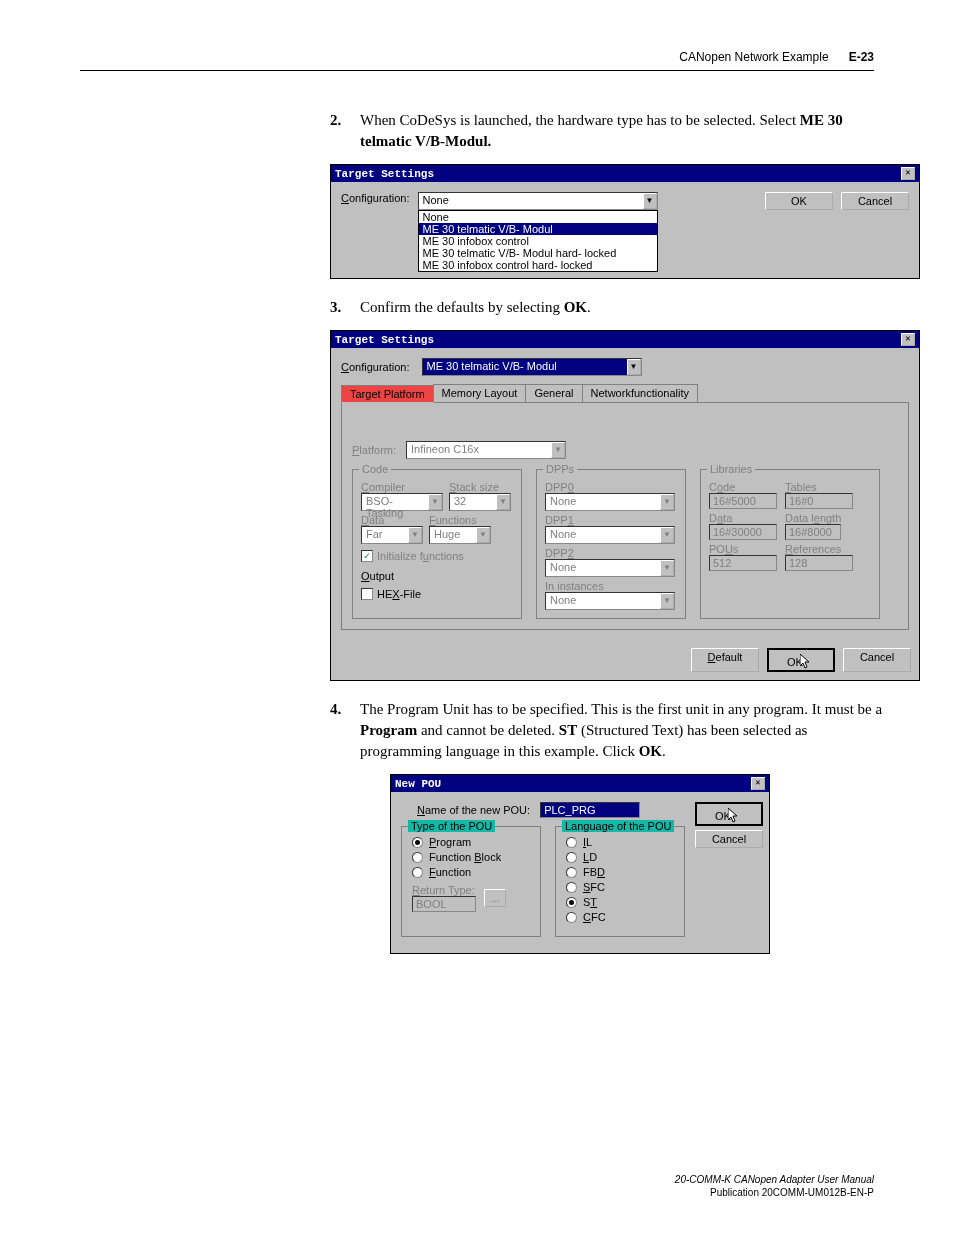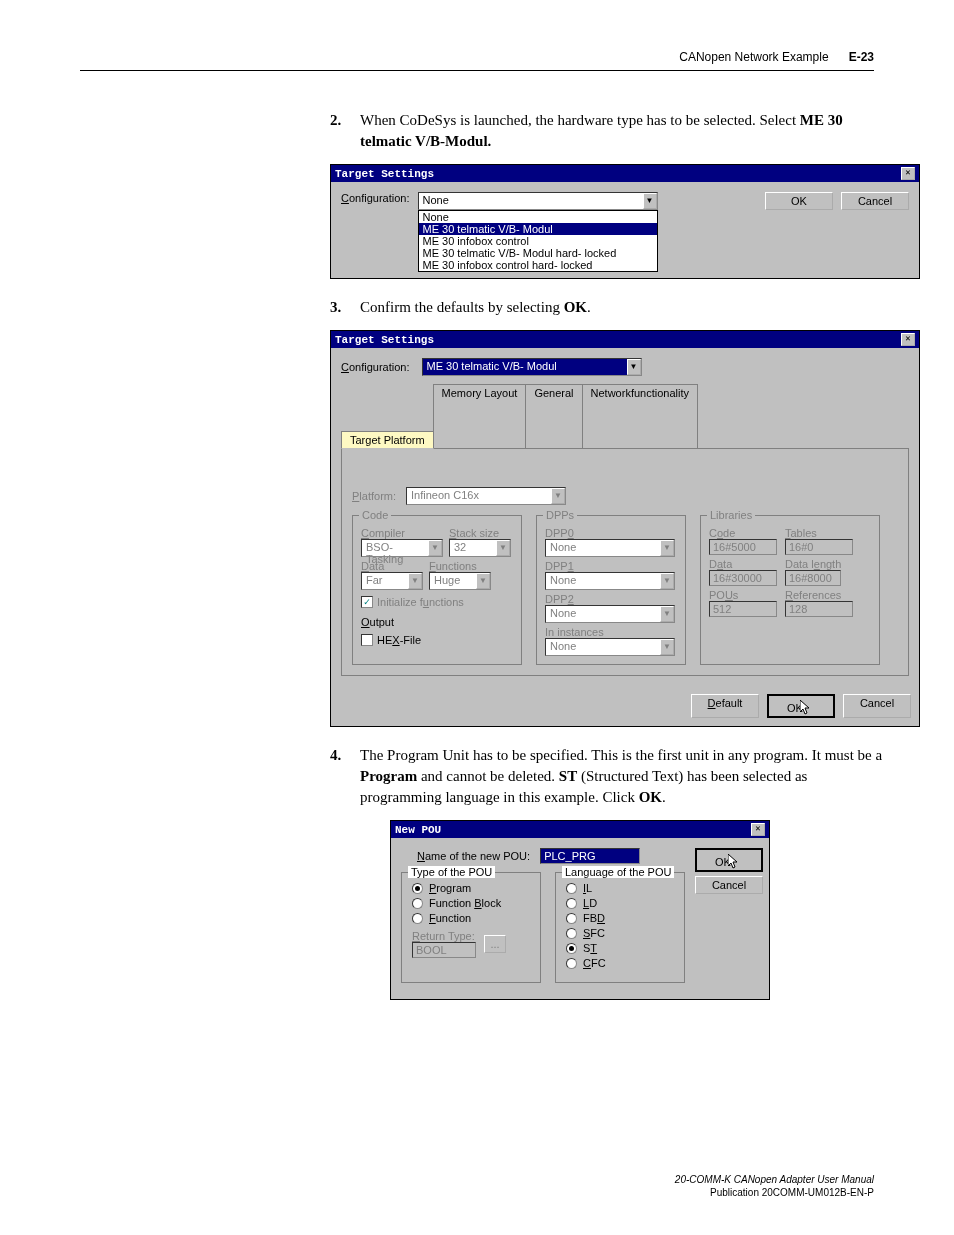--- a/index.html
+++ b/index.html
@@ -135,21 +135,21 @@
   .dlg2 .row1 { display: flex; align-items: center; gap: 12px; margin-bottom: 8px; }
   .dlg2 .tabs { display: flex; border-bottom: 1px solid #808080; }
   .dlg2 .tab {
     border: 1px solid #808080;
     border-bottom: none;
     padding: 2px 8px;
     background: #c0c0c0;
     font-size: 11px;
     margin-right: -1px;
   }
-  .dlg2 .tab.active { background: #fef9c3; position: relative; top: 1px; border-bottom: 1px solid #c0c0c0; margin-top: 46px; }
+  .dlg2 .tab.active { background: #ef4444; position: relative; top: 1px; border-bottom: 1px solid #c0c0c0; }
   .dlg2 .tabbody { border: 1px solid #808080; border-top: none; padding: 10px; }
   .dlg2 .prow { display: flex; align-items: center; gap: 10px; margin-bottom: 10px; color: #808080; margin-top: 28px; }
   .dlg2 .groups { display: flex; gap: 14px; }
   .dlg2 .grp {
     border: 1px solid #808080;
     padding: 8px;
     position: relative;
   }
   .dlg2 .grp .gt {
     position: absolute;
@@ -174,21 +174,21 @@
   .dlg3 .namerow { display: flex; align-items: center; gap: 10px; margin-bottom: 8px; margin-left: 16px; }
   .dlg3 .fset {
     border: 1px solid #808080;
     padding: 6px 10px 10px 10px;
     position: relative;
     margin-bottom: 6px;
   }
   .dlg3 .fset .lg {
     position: absolute;
     top: -7px; left: 6px;
-    background: #ffffff;
+    background: #14b8a6;
     padding: 0 3px;
     font-size: 11px;
   }
   .dlg3 .radio { display: flex; align-items: center; gap: 6px; margin: 3px 0; }
   .dlg3 .rcirc {
     width: 11px; height: 11px; border-radius: 50%;
     border: 1px inset #888; background: #fff;
     display: flex; align-items: center; justify-content: center;
   }
   .dlg3 .rcirc.on::after { content: ""; width: 5px; height: 5px; background: #000; border-radius: 50%; }

